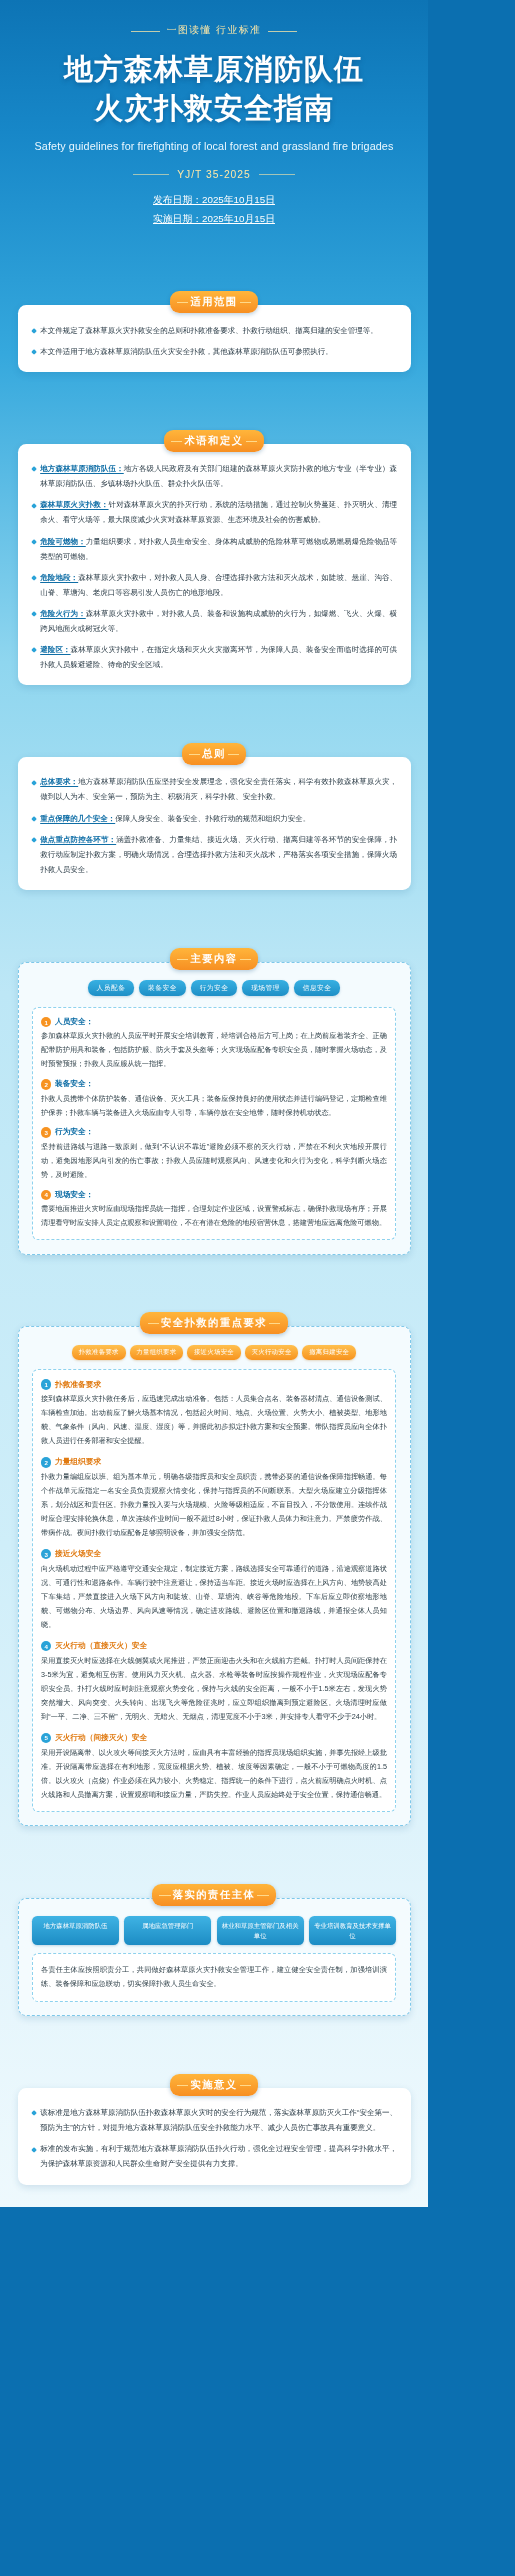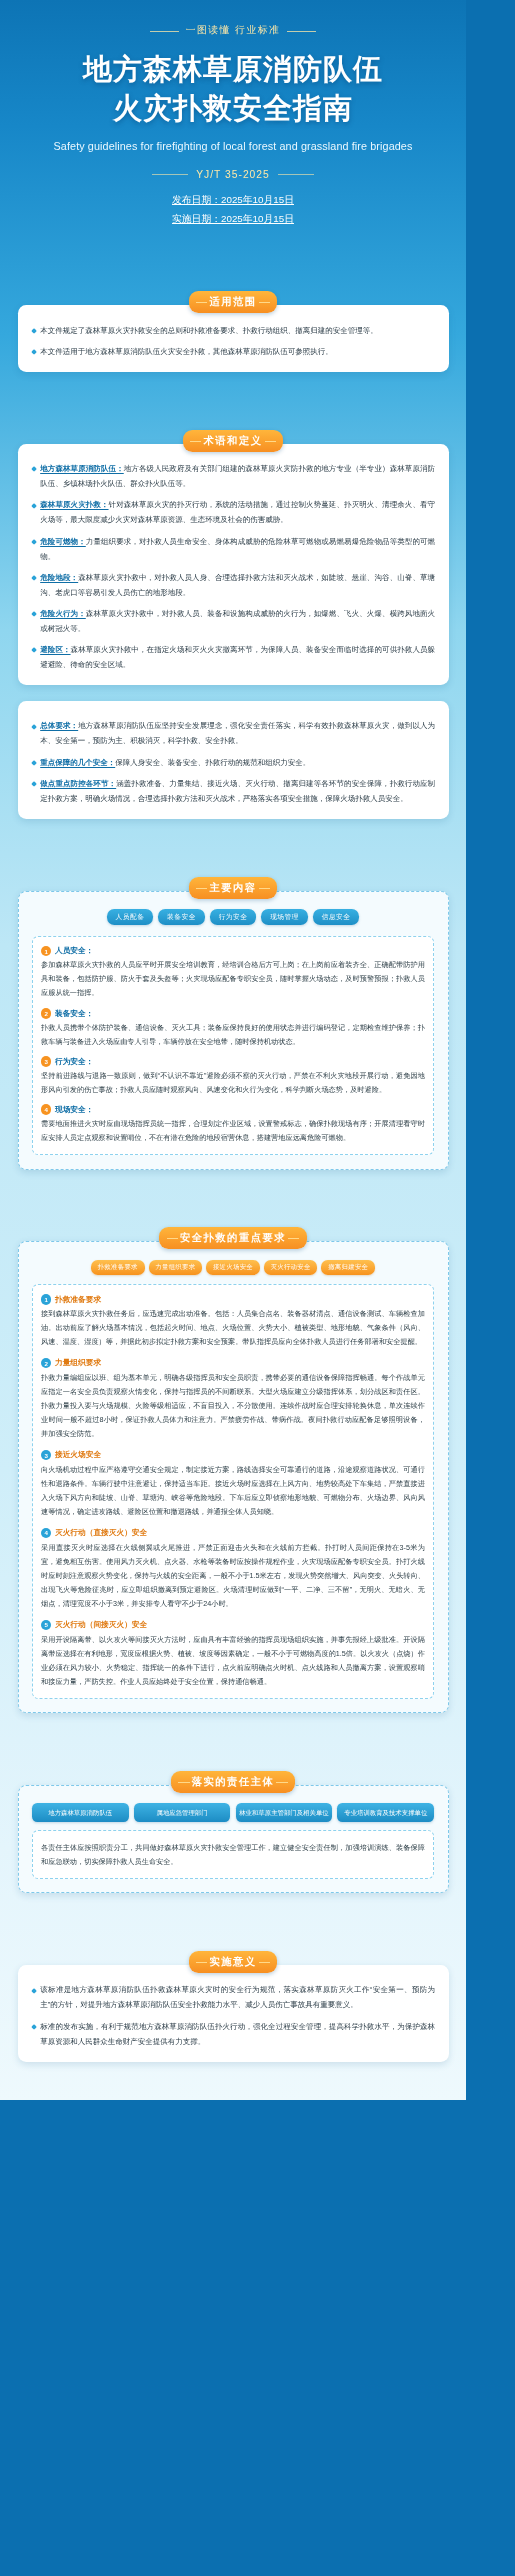--- a/index.html
+++ b/index.html
@@ -2,23 +2,23 @@
 <html style="font-size:8.2px"><head>
 <meta charset="utf-8">
 <style>
   * { box-sizing: border-box; margin: 0; padding: 0; }
   body {
     width: 515px;
     font-family: "Liberation Sans", sans-serif;
     background: #0b6fb0;
   }
   .page {
-    width: 466px;
+    width: 428px;
     background: linear-gradient(180deg, #0d74b5 0%, #1787c8 6%, #35a8dd 16%, #8fd6ef 30%, #bde7f6 45%, #cfeef9 70%, #e4f5fc 88%, #eef9fd 100%);
-    padding-bottom: 38px;
+    padding-bottom: 22px;
     position: relative;
     overflow: hidden;
   }
 
   
   .header {
     padding: 24px 0 5.2px;
     text-align: center;
     color: #fff;
     position: relative;
@@ -172,21 +172,21 @@
     padding: 9.3px 8.2px;
   }
   .item { margin-bottom: 7.7px; }
   .item:last-child { margin-bottom: 0; }
   .item-title {
     font-size: 7.7px;
     font-weight: bold;
     color: #0f6ea6;
     margin-bottom: 2.1px;
     display: flex;
-    align-items: flex-end;
+    align-items: flex-start;
     gap: 3.6px;
   }
   .num-badge {
     display: inline-flex;
     align-items: center; justify-content: center;
     min-width: 10.3px; height: 10.3px;
     border-radius: 50%;
     background: #f79321;
     color: #fff;
     font-size: 6.2px;
@@ -307,20 +307,23 @@
       <div class="para dot-para">
         <span class="u-lead">危险火行为：</span><span>森林草原火灾扑救中，对扑救人员、装备和设施构成威胁的火行为，如爆燃、飞火、火爆、横跨风地面火或树冠火等。</span>
       </div>
       <div class="para dot-para">
         <span class="u-lead">避险区：</span><span>森林草原火灾扑救中，在指定火场和灭火火灾撤离环节，为保障人员、装备安全而临时选择的可供扑救人员躲避避险、待命的安全区域。</span>
       </div>
     </div>
   </div>
 
   <div class="section">
+    <div class="sec-head">
+      <div class="sec-head-inner">总则</div>
+    </div>
     <div class="card">
       <div class="para dot-para">
         <span class="u-lead">总体要求：</span><span>地方森林草原消防队伍应坚持安全发展理念，强化安全责任落实，科学有效扑救森林草原火灾，做到以人为本、安全第一，预防为主、积极消灭，科学扑救、安全扑救。</span>
       </div>
       <div class="para dot-para">
         <span class="u-lead">重点保障的几个安全：</span><span>保障人身安全、装备安全、扑救行动的规范和组织力安全。</span>
       </div>
       <div class="para dot-para">
         <span class="u-lead">做点重点防控各环节：</span><span>涵盖扑救准备、力量集结、接近火场、灭火行动、撤离归建等各环节的安全保障，扑救行动应制定扑救方案，明确火场情况，合理选择扑救方法和灭火战术，严格落实各项安全措施，保障火场扑救人员安全。</span>
       </div>

